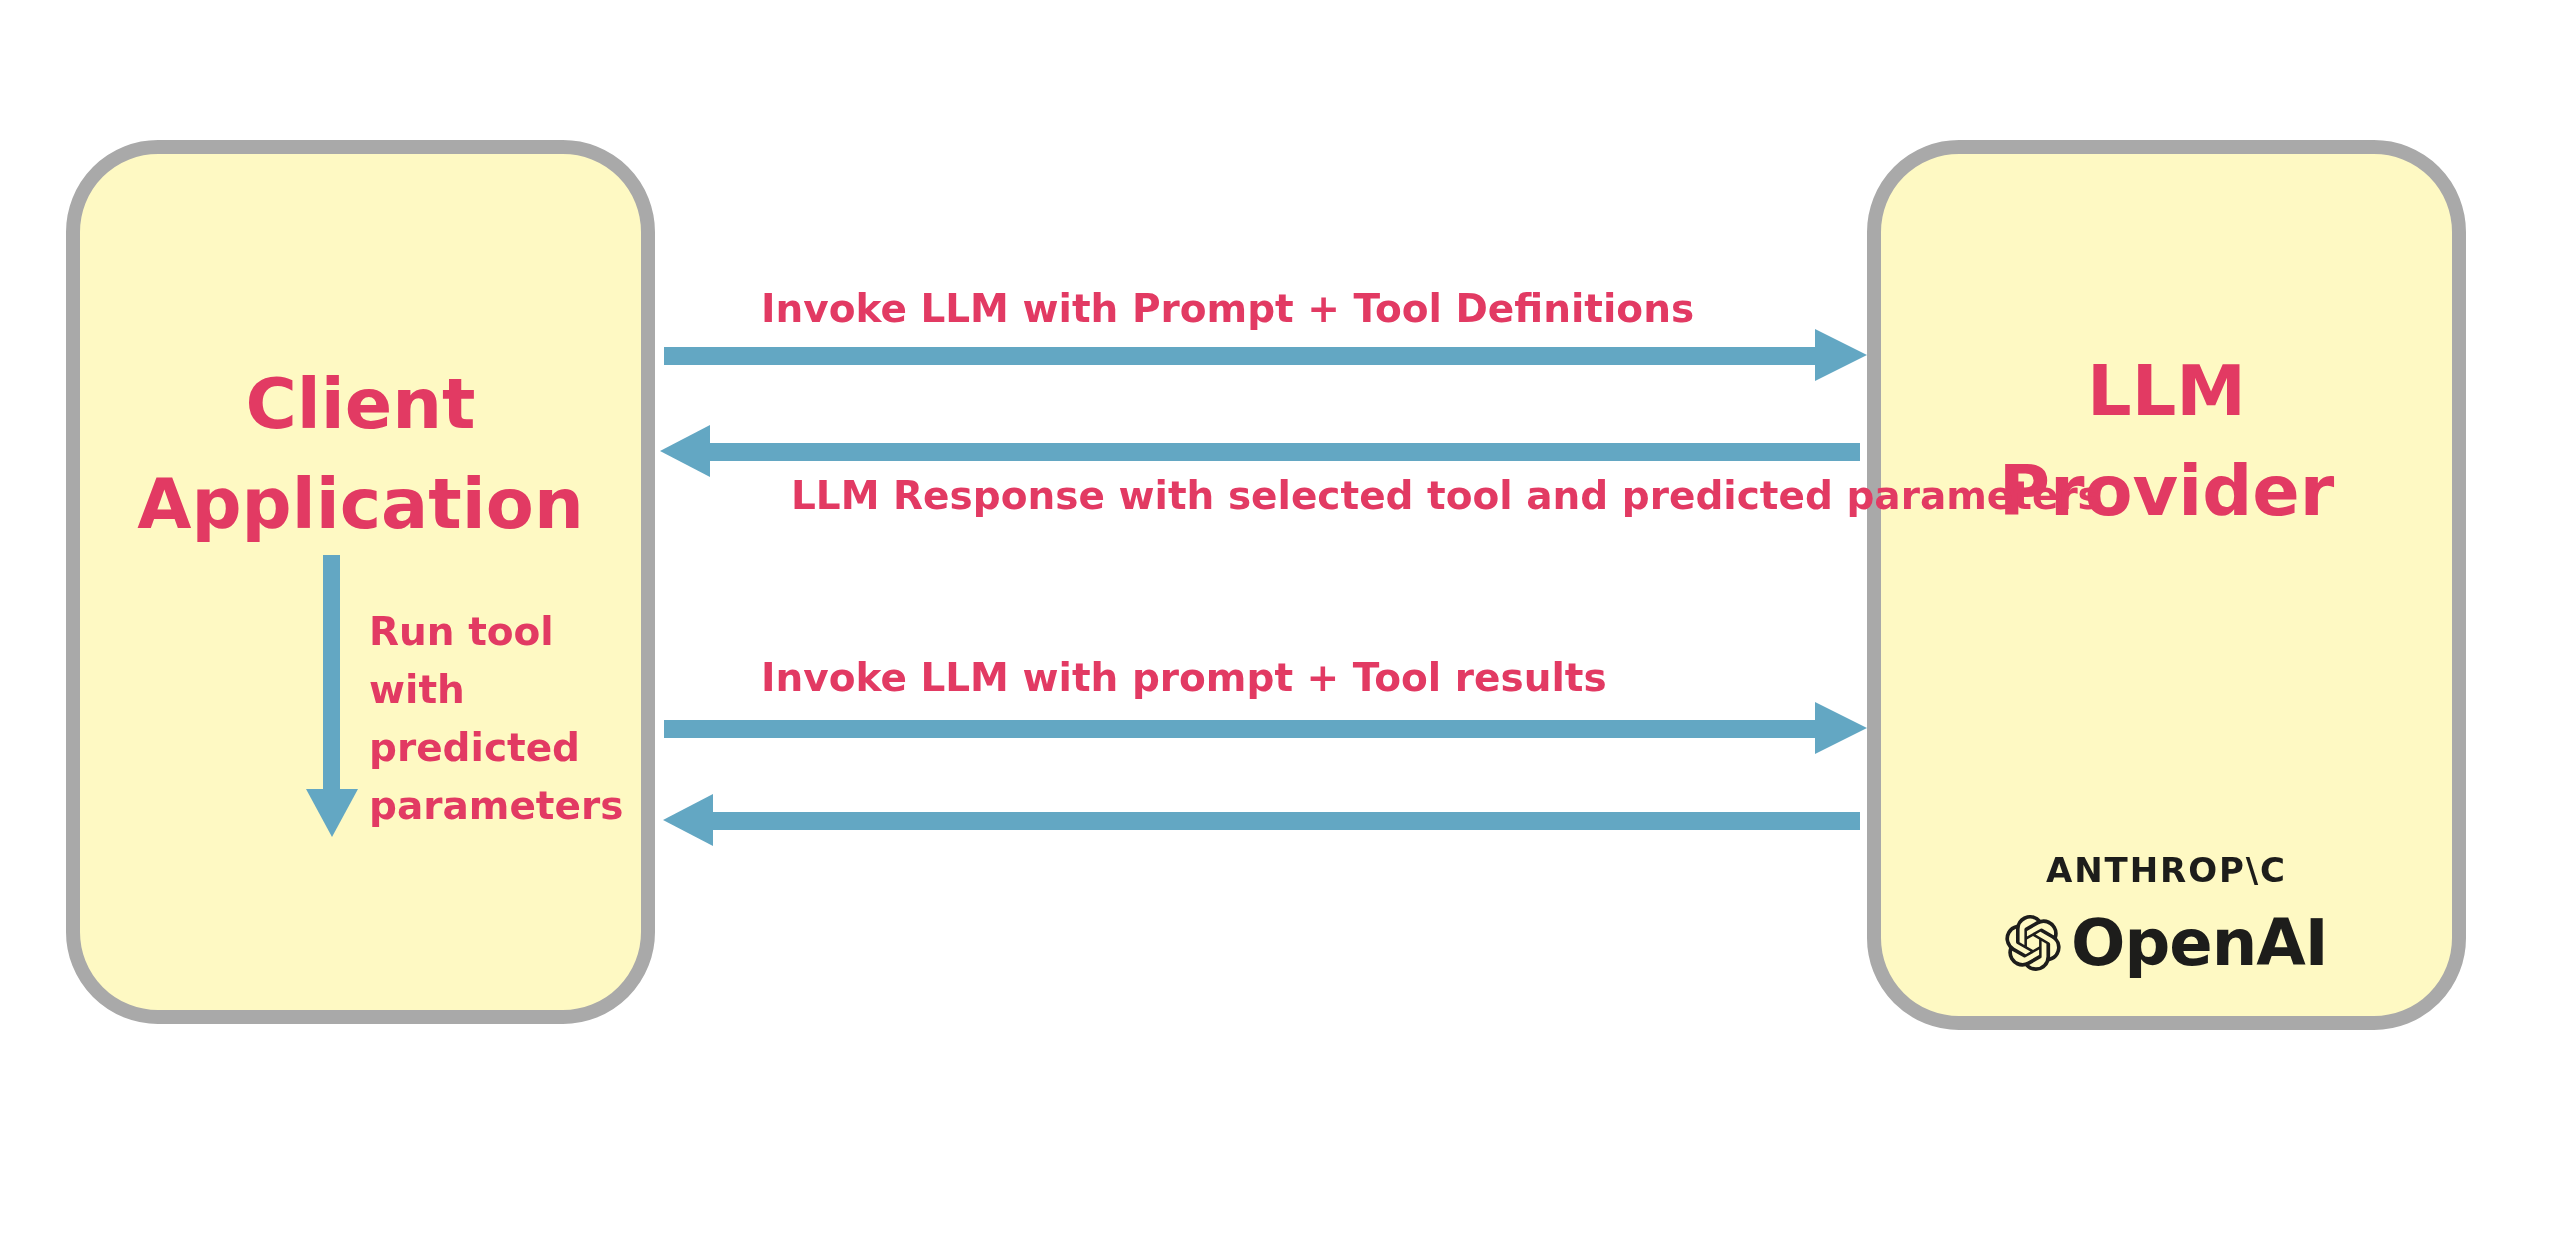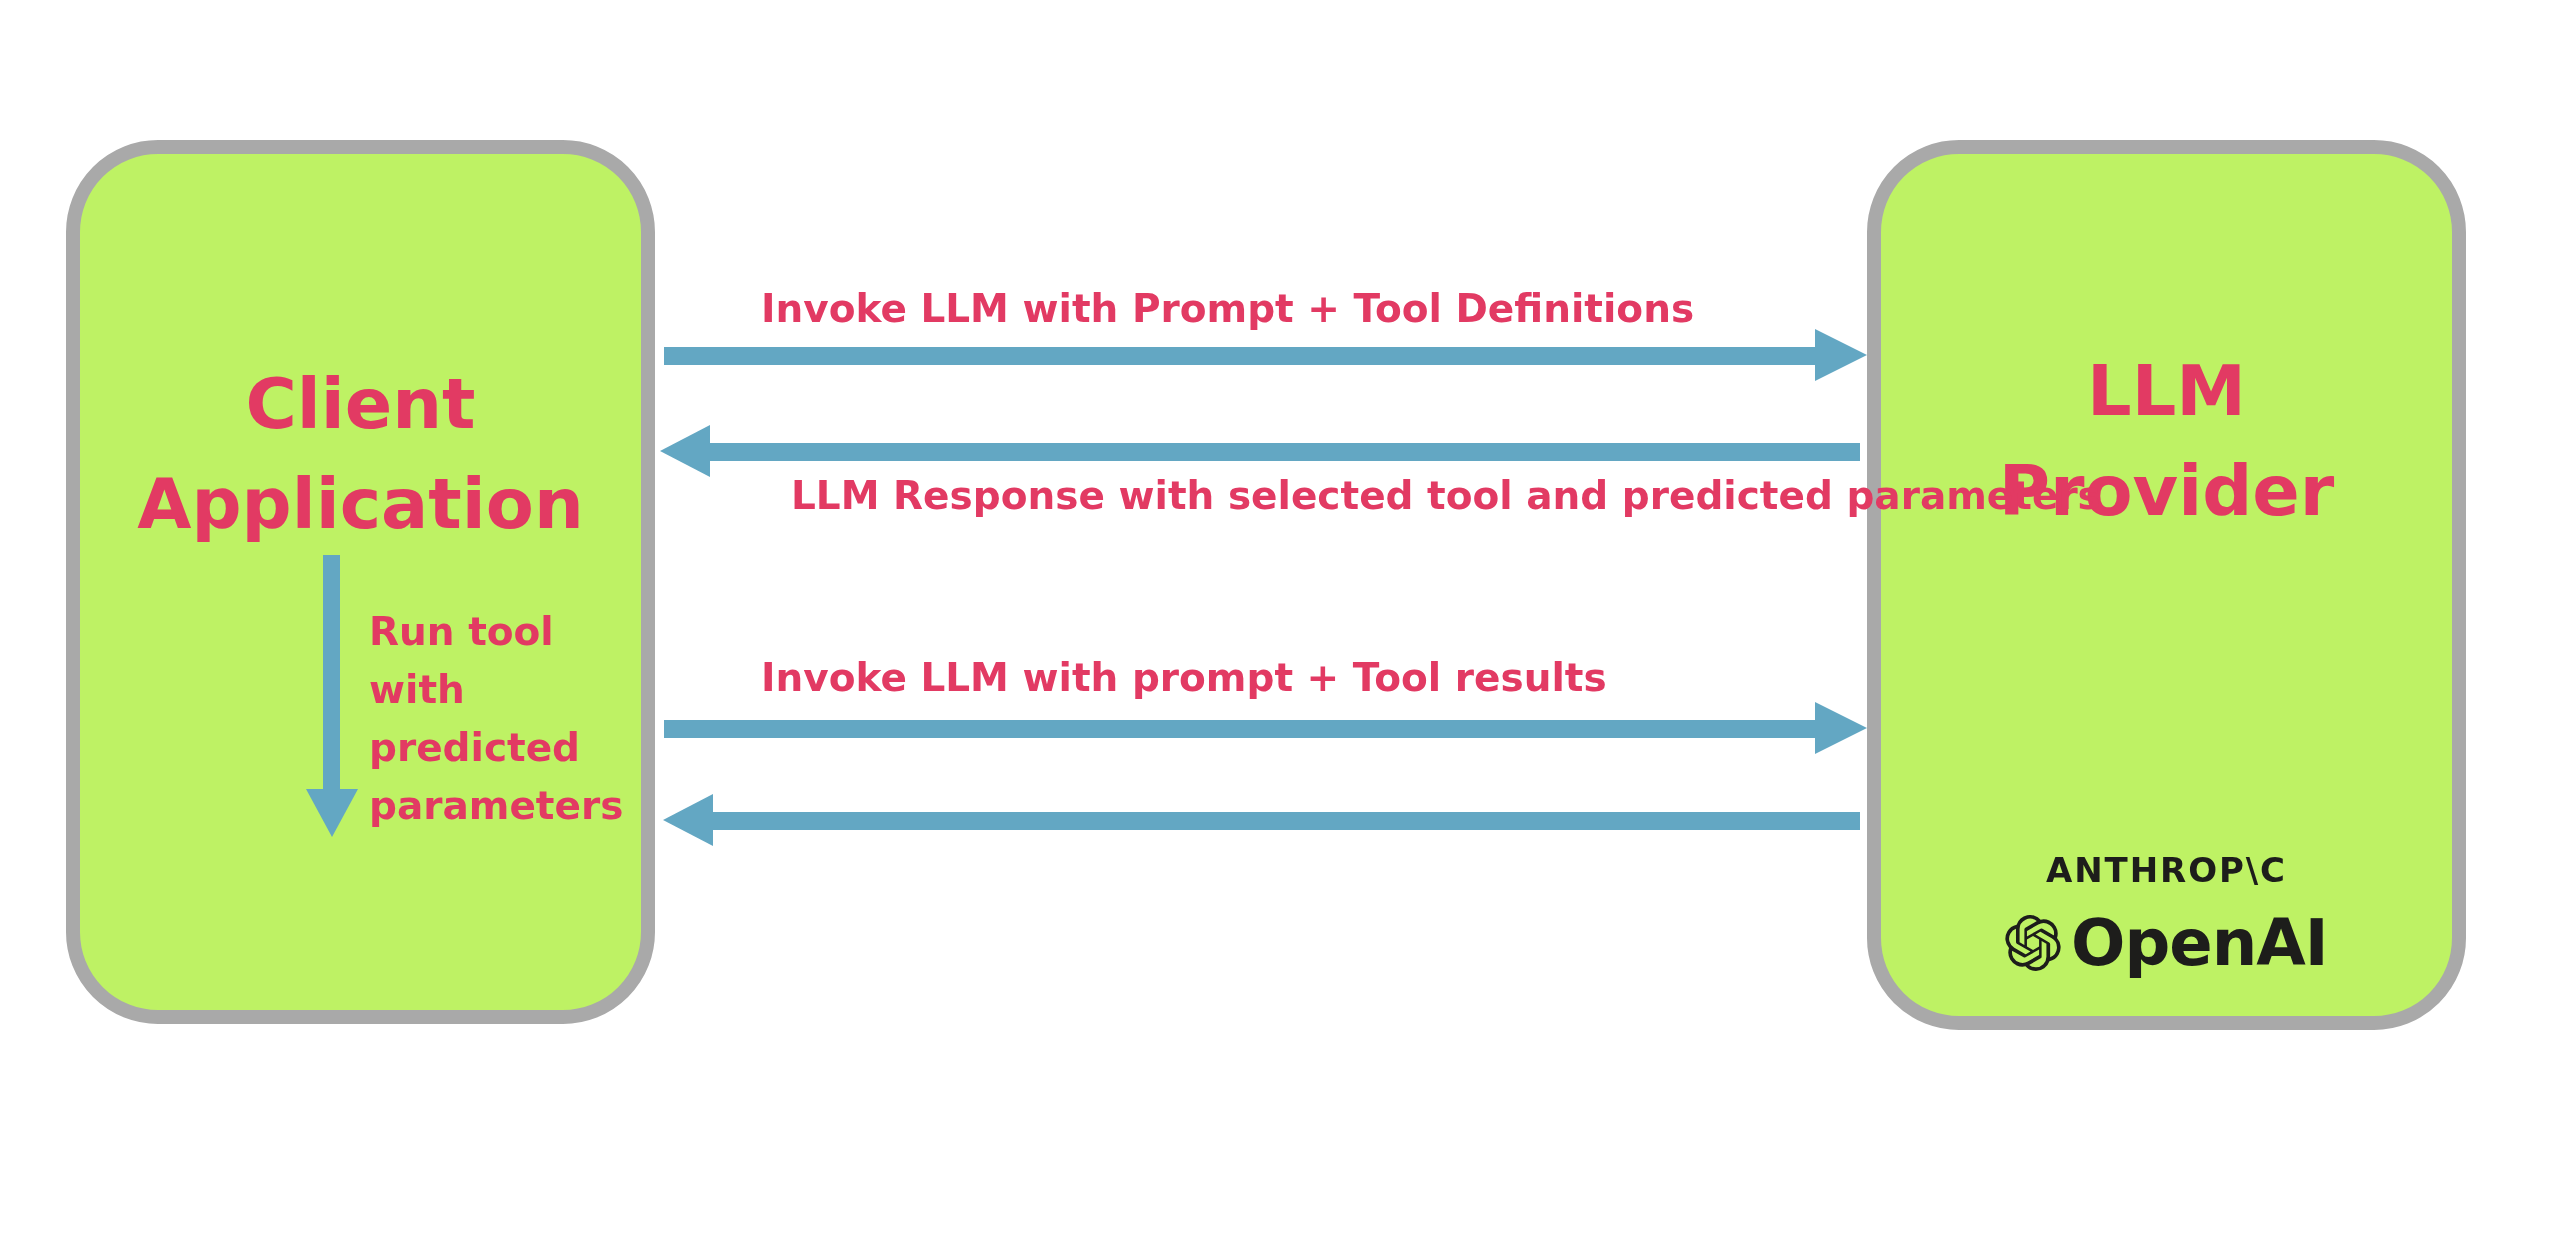--- a/index.html
+++ b/index.html
@@ -17,21 +17,21 @@
     background:#ffffff;
     overflow:hidden;
   }
   .pre{white-space:pre-line;}
 
   
   .box{
     position:absolute;
     border:14.5px solid var(--border-gray);
     border-radius:92px;
-    background:#bef264;
+    background:#fef9c3;
   }
   .client-box{left:66px;top:140px;width:589px;height:884px;}
   .provider-box{left:1867px;top:140px;width:599px;height:890px;}
 
   .box-title{
     position:absolute;left:0;width:100%;
     text-align:center;
     color:var(--text-pink);
     font-weight:bold;
     font-size:70px;line-height:100px;

